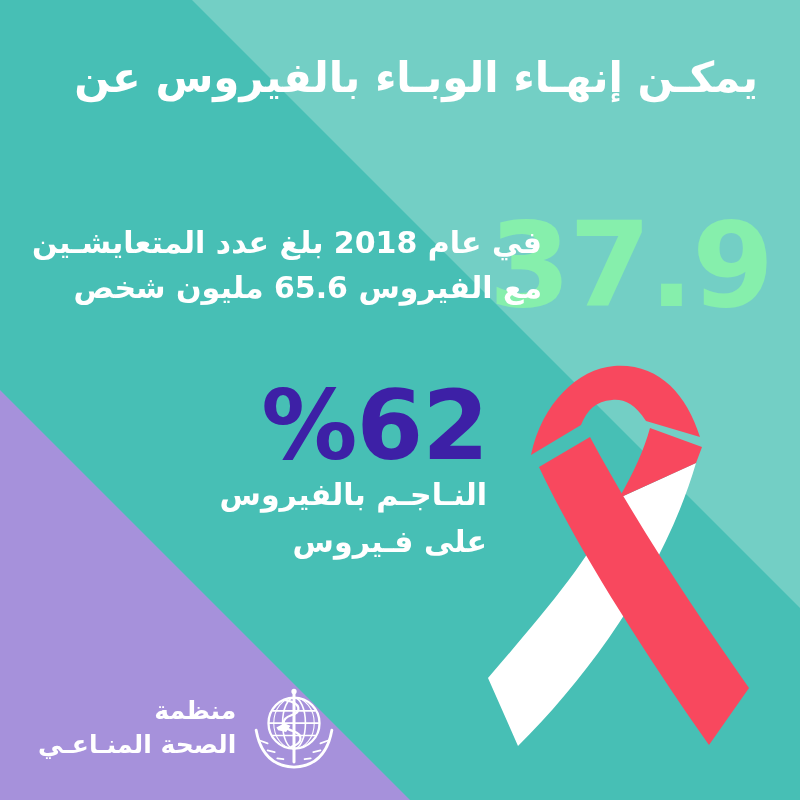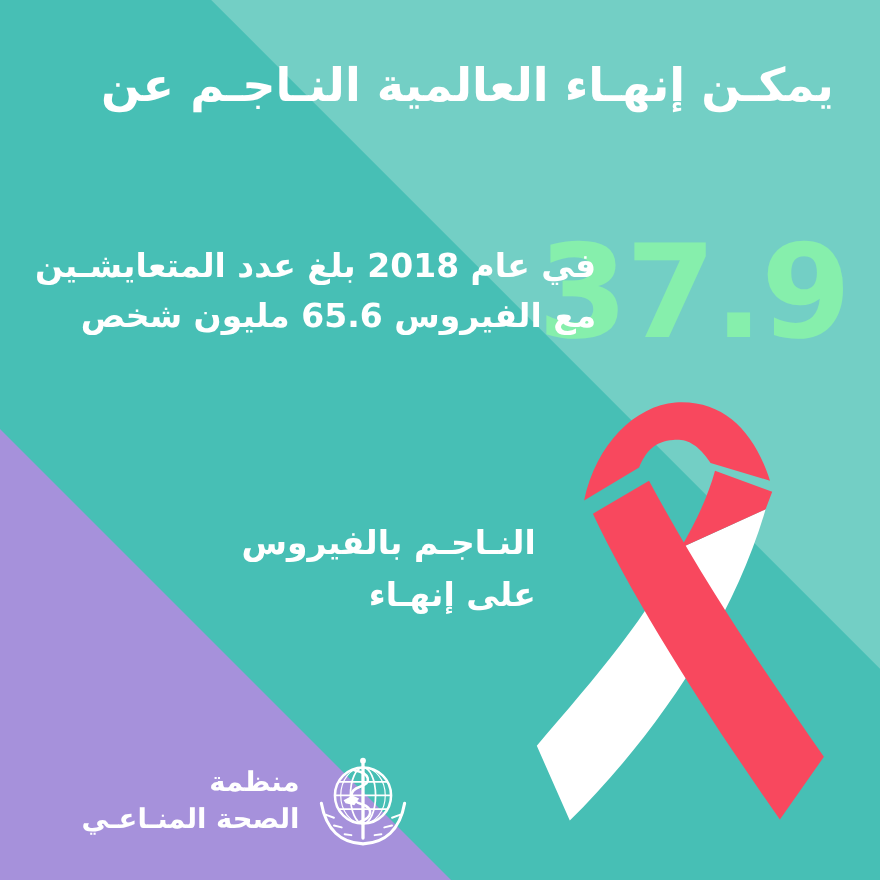--- a/index.html
+++ b/index.html
@@ -18,21 +18,21 @@
   #stat1-caption{top:220px;right:258px;font-size:30px;line-height:1.5;}
   #stat2-value{
     top:378px;right:312px;font-size:96px;line-height:1;
     color:#3D20A6;direction:ltr;letter-spacing:-1px;
   }
   #stat2-caption{top:472px;right:313px;font-size:30px;line-height:1.56;}
   #footer{
     position:absolute;left:38px;bottom:30px;
     display:flex;align-items:center;gap:14px;direction:rtl;
   }
-  #who-text{color:#fff;font-weight:bold;font-size:25px;line-height:1.35;text-align:right;direction:rtl;white-space:nowrap;margin-left:36px;}
+  #who-text{color:#fff;font-weight:bold;font-size:25px;line-height:1.35;text-align:right;direction:rtl;white-space:nowrap;}
 </style>
 </head>
 <body>
 
 <div id="poster">
 
   <svg id="bg" viewBox="0 0 800 800">
     <rect x="0" y="0" width="800" height="800" fill="#47BFB5"></rect>
     <path d="M192,0 L800,0 L800,608 Z" fill="#73CFC5"></path>
     <path d="M0,390 L410,800 L0,800 Z" fill="#A691DB"></path>
@@ -42,32 +42,33 @@
       <path d="M619,498 L696,463 C665,570 590,675 518,746 L488,678 C542,615 592,558 619,498 Z" fill="#FFFFFF"></path>
       <path d="M650,428 L702,447 L696,463 L619,498 C634,472 644,450 650,428 Z" fill="#F8485E"></path>
 
       <path d="M531,455 C542,403 578,369 614,366 C658,363 686,393 700,437 L646,421 C634,403 624,399 612,400 C596,401 587,410 581,425 Z" fill="#F8485E"></path>
 
       <path d="M539,467 L590,437 C640,530 696,612 749,688 L709,745 C648,658 578,550 539,467 Z" fill="#F8485E"></path>
     </g>
   </svg>
 
   <div id="title" class="txt rtl">
-    <div>يمكـن إنهـاء العالمية النـاجـم عن</div>
+    <div>يمكـن إنهـاء الوبـاء بالفيروس عن</div>
   </div>
 
   <div id="stat1-value" class="txt">37.9</div>
   <div id="stat1-caption" class="txt rtl">
     <div>في عام 2018 بلغ عدد المتعايشـين</div>
     <div>مع الفيروس 65.6 مليون شخص</div>
   </div>
 
+  <div id="stat2-value" class="txt">%62</div>
   <div id="stat2-caption" class="txt rtl">
     <div>النـاجـم بالفيروس</div>
-    <div>على إنهـاء</div>
+    <div>على فـيروس</div>
   </div>
 
   <div id="footer">
     <svg width="88" height="84" viewBox="0 0 100 95" fill="none" stroke="#FFFFFF" stroke-linecap="round">
 
       <circle cx="50" cy="42" r="29" stroke-width="2.6"></circle>
       <line x1="22" y1="42" x2="78" y2="42" stroke-width="1.8"></line>
       <line x1="26" y1="28" x2="74" y2="28" stroke-width="1.8"></line>
       <line x1="26" y1="56" x2="74" y2="56" stroke-width="1.8"></line>
       <ellipse cx="50" cy="42" rx="13" ry="29" stroke-width="1.8"></ellipse>

